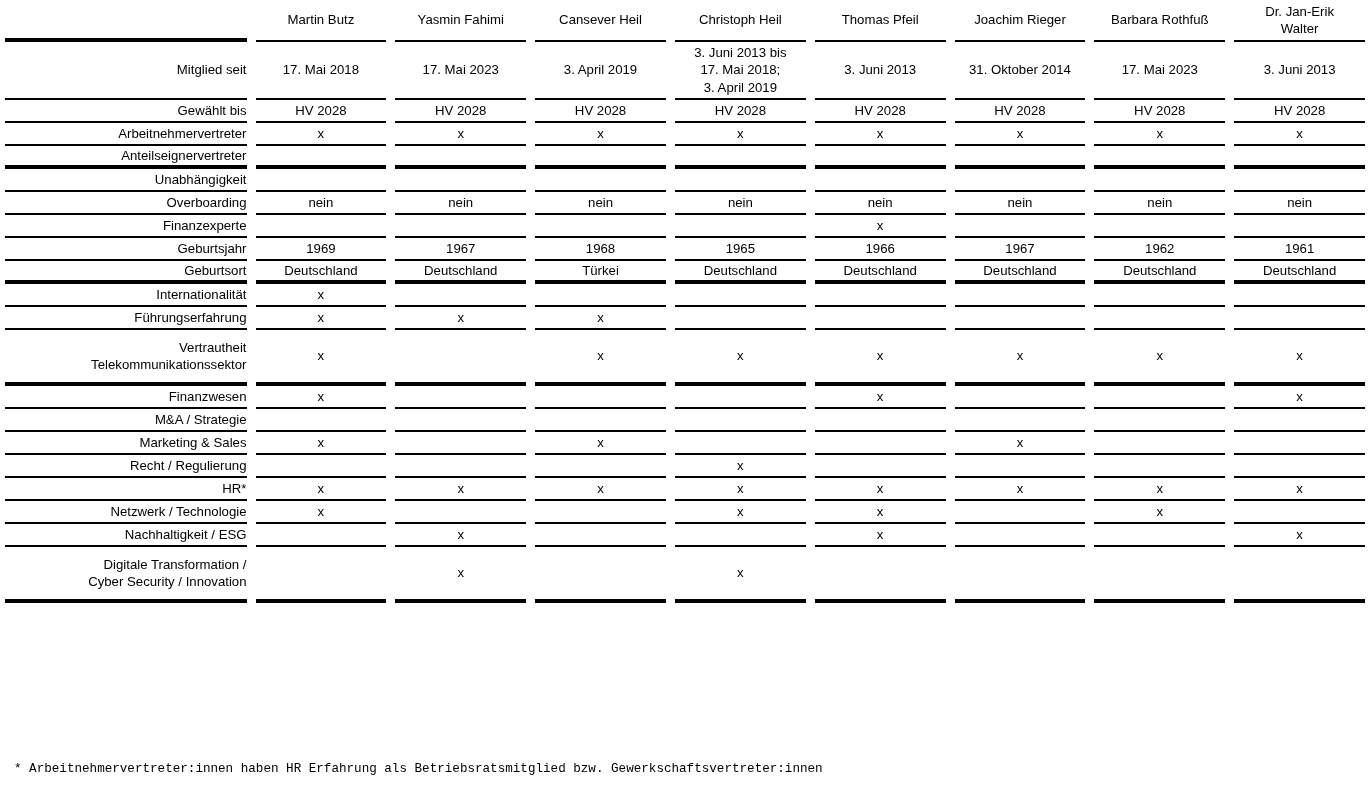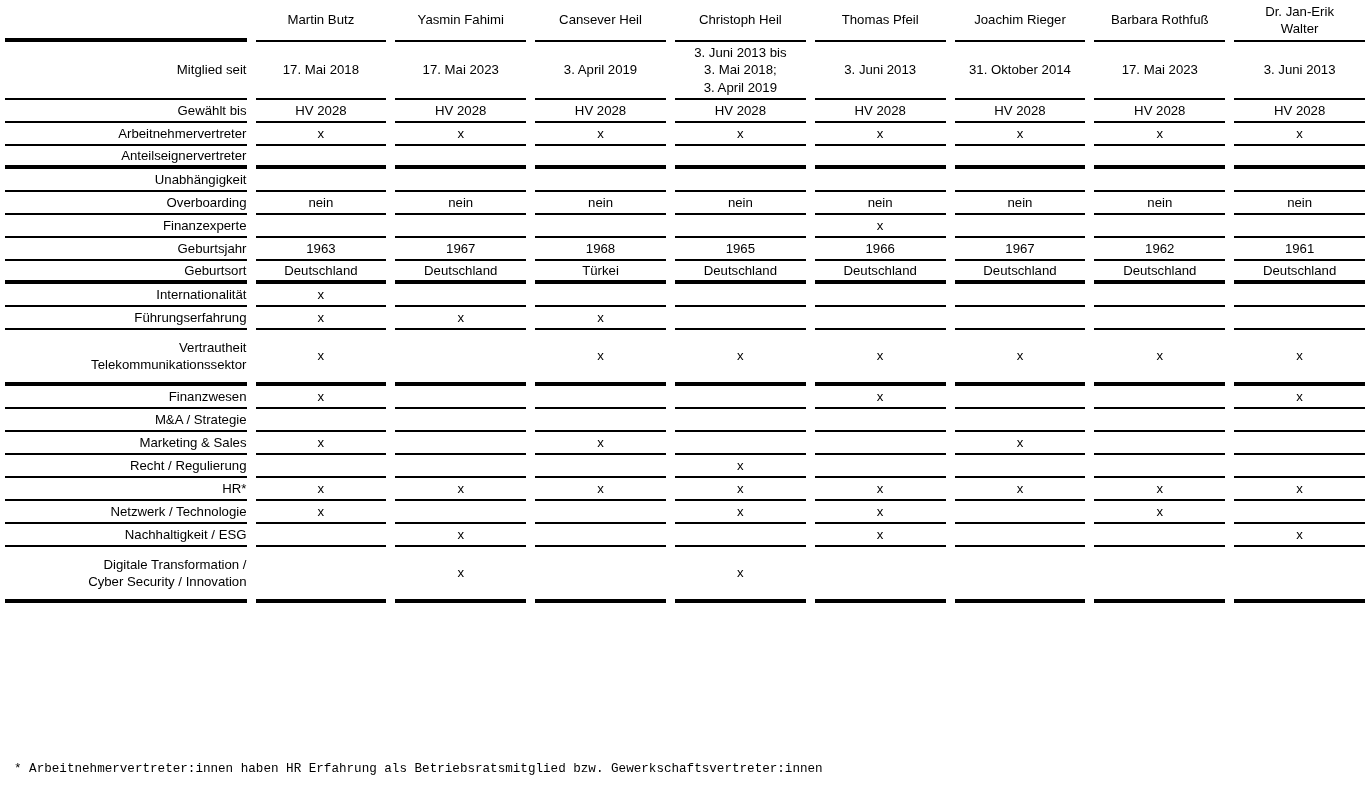--- a/index.html
+++ b/index.html
@@ -113,21 +113,21 @@
 
     <tbody>
 
       <tr class="h-tall">
         <td class="row-label">Mitglied seit</td>
         <td class="cell">17. Mai 2018</td>
         <td class="cell">17. Mai 2023</td>
         <td class="cell">3. April 2019</td>
         <td class="cell">
           <span>3. Juni 2013 bis</span><br>
-          <span>3. Mai 2018;</span><br>
+          <span>17. Mai 2018;</span><br>
           <span>3. April 2019</span>
         </td>
         <td class="cell">3. Juni 2013</td>
         <td class="cell">31. Oktober 2014</td>
         <td class="cell">17. Mai 2023</td>
         <td class="cell">3. Juni 2013</td>
       </tr>
 
       <tr class="h-1">
         <td class="row-label">Gewählt bis</td>
@@ -196,21 +196,21 @@
         <td class="cell xmark"></td>
         <td class="cell xmark"></td>
         <td class="cell xmark">x</td>
         <td class="cell xmark"></td>
         <td class="cell xmark"></td>
         <td class="cell xmark"></td>
       </tr>
 
       <tr class="h-1">
         <td class="row-label">Geburtsjahr</td>
-        <td class="cell">1963</td>
+        <td class="cell">1969</td>
         <td class="cell">1967</td>
         <td class="cell">1968</td>
         <td class="cell">1965</td>
         <td class="cell">1966</td>
         <td class="cell">1967</td>
         <td class="cell">1962</td>
         <td class="cell">1961</td>
       </tr>
 
 

